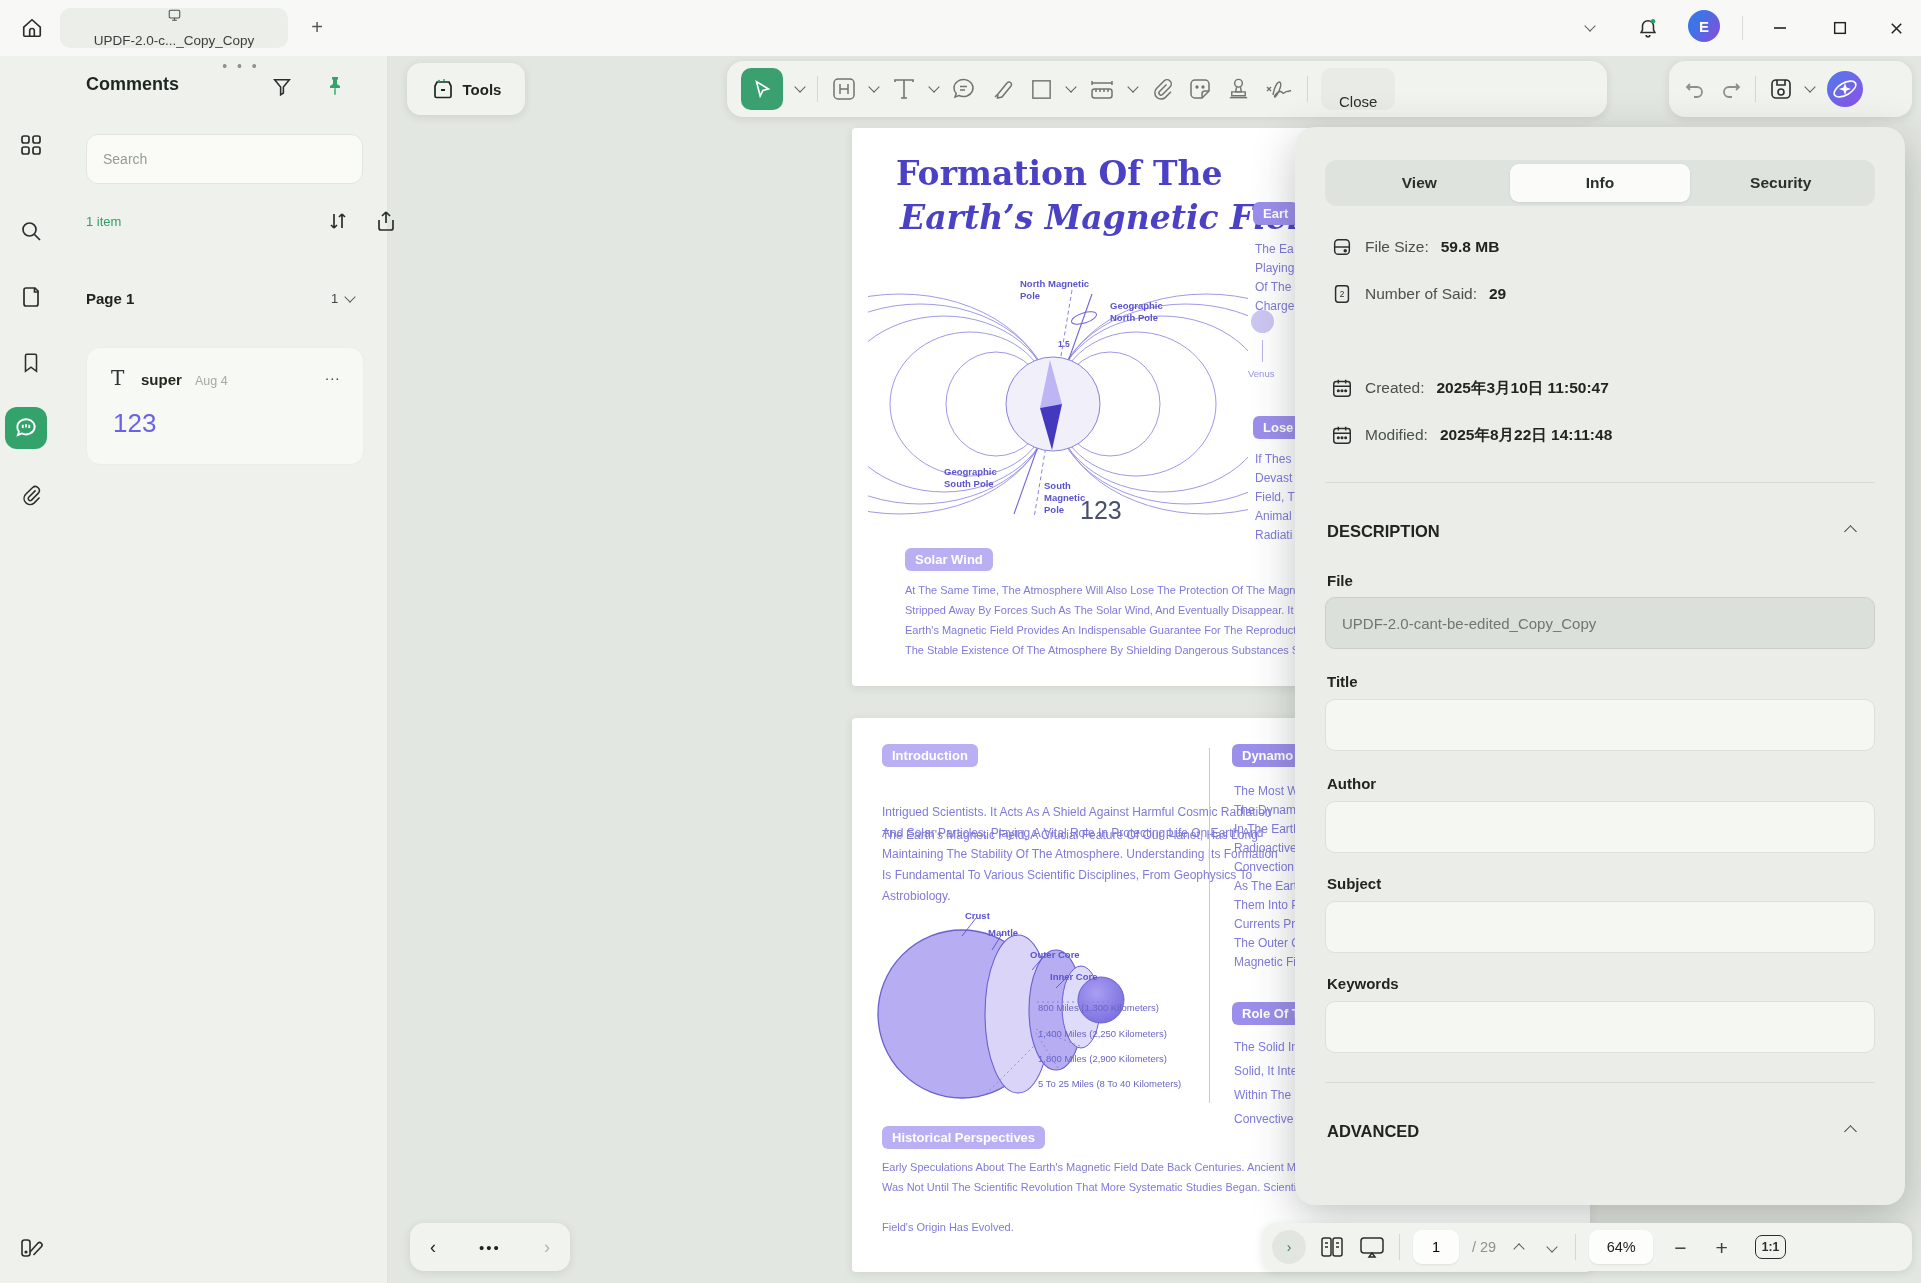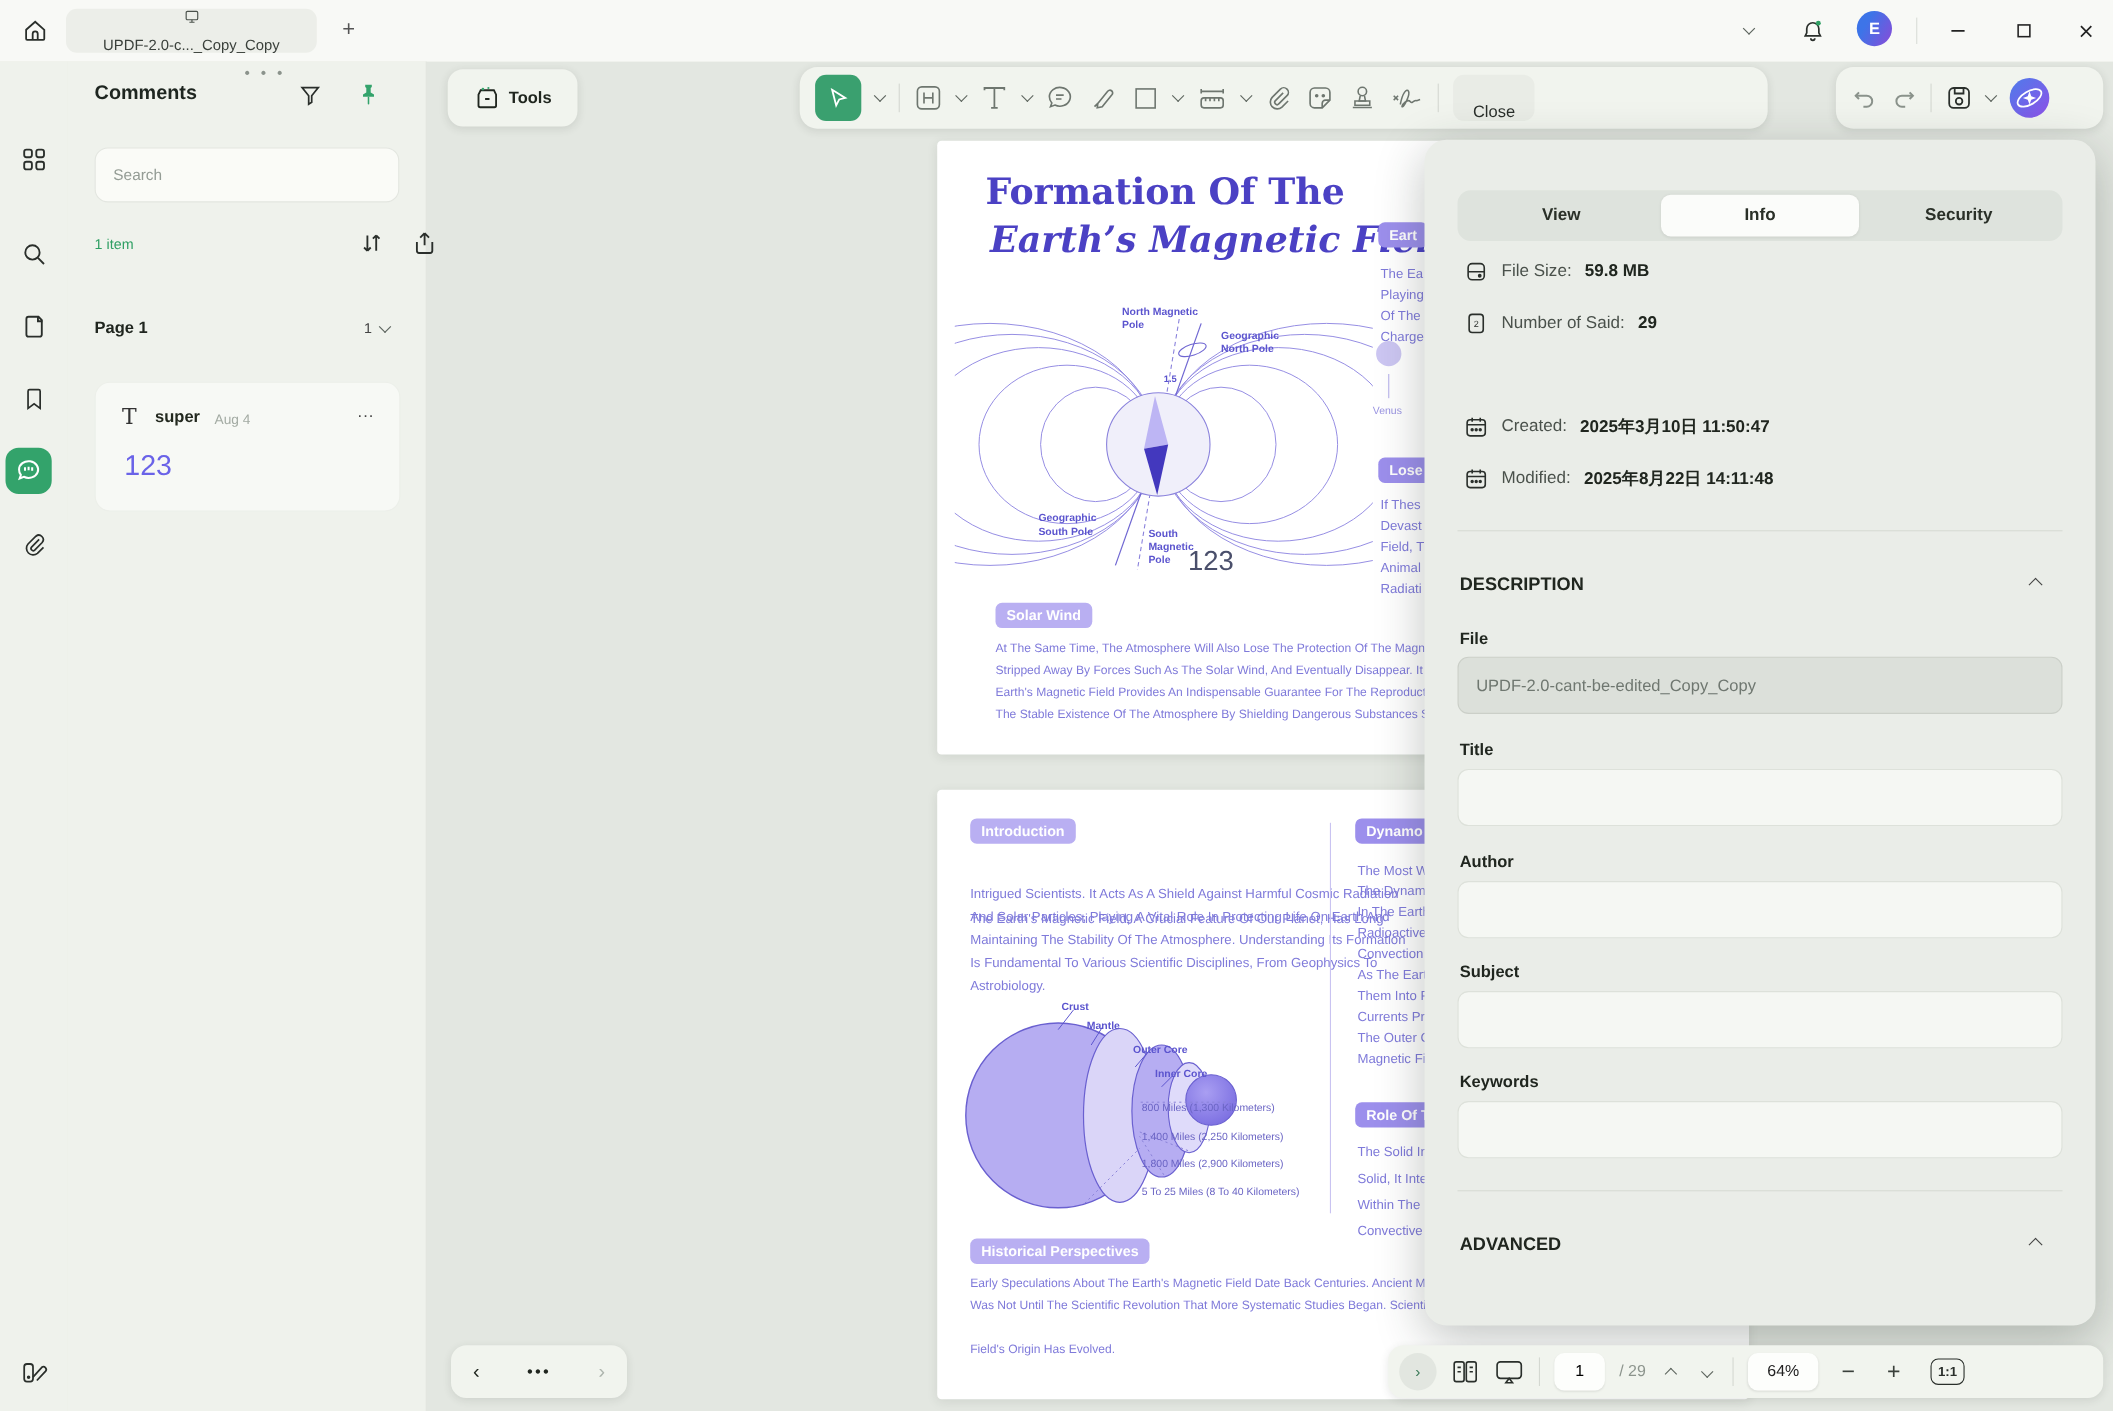--- a/index.html
+++ b/index.html
@@ -81,21 +81,21 @@
   .badge.light { background:#B9AFF2; }
   .doc-line { font-size:11px; color:#7F7ADA; white-space:nowrap; }
   .frag { font-size:12px; color:#7F7ADA; white-space:nowrap; }
   .dlabel { font-size:9.5px; font-weight:bold; color:#5B54CE; line-height:12px; }
   .mlabel { font-size:9.5px; color:#6A64C4; white-space:nowrap; }
   #divider-v { left:357px; top:30px; width:1px; height:355px; background:#C9C3F1; }
 
   
   #info-panel { left:1295px; top:127px; width:610px; height:1078px; background:#EAEDE8;
     border-radius:20px; box-shadow:0 12px 44px rgba(35,45,40,.28); z-index:10; }
-  #info-tabs { left:30px; top:46px; width:550px; height:46px; background:#DEE3DD;
+  #info-tabs { left:30px; top:33px; width:550px; height:46px; background:#DEE3DD;
     border-radius:12px; display:flex; padding:4px; }
   .info-tab { flex:1; display:flex; align-items:center; justify-content:center;
     font-size:15.5px; font-weight:bold; color:#2A3028; border-radius:9px; }
   .info-tab.active { background:#FBFCFA; box-shadow:0 1px 3px rgba(0,0,0,.08); }
   .info-row { left:36px; width:540px; height:30px; display:flex; align-items:center; gap:12px; }
   .info-row .lab { font-size:15.5px; color:#4A514B; }
   .info-row .val { font-size:15.5px; font-weight:bold; color:#20261F; }
   .hr { left:30px; width:550px; height:1px; background:#D7DBD4; }
   .section-h { font-size:16.5px; font-weight:bold; color:#20261F; }
   .chev-up { width:9px; height:9px; border-right:1.8px solid #444; border-top:1.8px solid #444;

